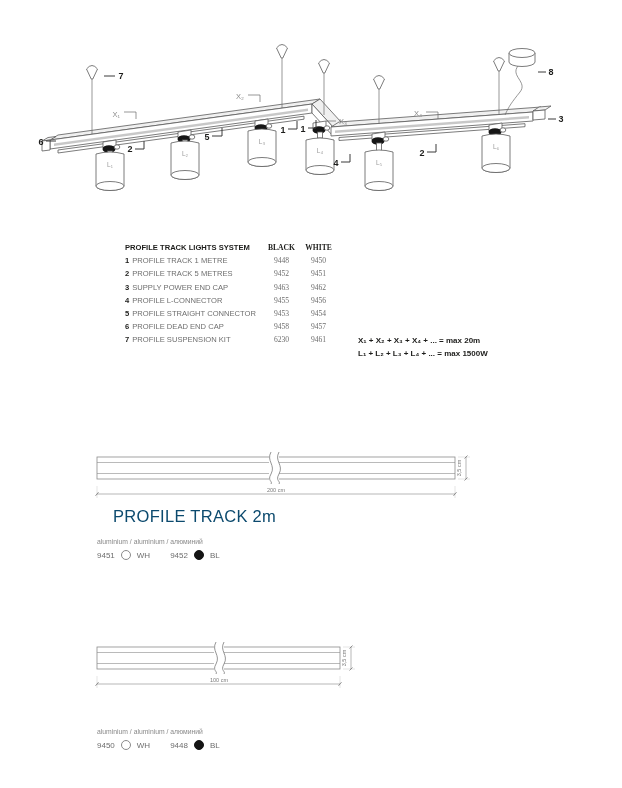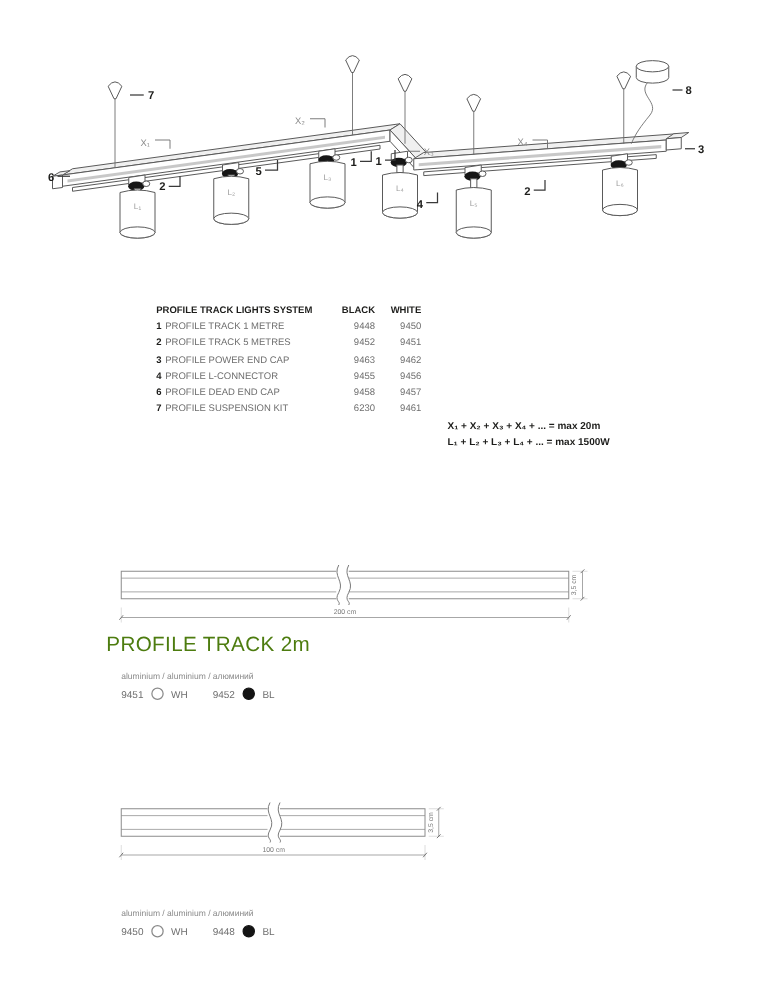--- a/index.html
+++ b/index.html
@@ -16,30 +16,30 @@
   .callout{font:bold 9px "Liberation Sans",sans-serif;fill:#1d1d1b;}
   .xlab{font:7.5px "Liberation Sans",sans-serif;fill:#8c8c8c;}
   .lamplab{font:6.5px "Liberation Sans",sans-serif;fill:#9c9c9c;}
   .dark{fill:#161616;stroke:none;}
 
   
   .parts-table{position:absolute;left:93px;top:241px;font-size:7.6px;line-height:13.2px;margin-left:32px;}
   .trow{display:grid;grid-template-columns:138px 37px 37px;height:13.2px;align-items:center;}
   .trow .name{color:#6e6e6e;white-space:nowrap;}
   .trow .num{color:#1d1d1b;font-weight:bold;margin-right:3px;}
-  .trow .code{color:#6e6e6e;text-align:right;}
+  .trow .code{color:#6e6e6e;text-align:center;font-family:Liberation Serif, serif;}
   .trow.head .name,.trow.head .code{color:#1d1d1b;font-weight:bold;}
 
   
   .formulas{position:absolute;left:358px;top:334px;font-size:8px;font-weight:bold;
             line-height:13px;color:#1d1d1b;}
 
   
   .product{position:absolute;left:85px;width:440px;height:130px;}
-  .p-title{position:absolute;left:0;top:64px;font-size:16.5px;letter-spacing:.3px;color:#4d7c0f;}
+  .p-title{position:absolute;left:28px;top:64px;font-size:16.5px;letter-spacing:.3px;color:#0c4a6e;}
   .p-mat{position:absolute;left:12px;top:95px;font-size:6.8px;color:#8a8a8a;}
   .p-var{position:absolute;left:12px;top:107px;display:flex;align-items:center;gap:6px;
          font-size:8px;color:#6e6e6e;}
   .swatch{display:inline-block;width:10px;height:10px;border-radius:50%;box-sizing:border-box;}
   .swatch[data-fill="white"]{background:#fff;border:1px solid #8a8a8a;}
   .swatch[data-fill="black"]{background:#141414;border:1px solid #141414;}
   .vgap{width:8px;}
   .dimline{stroke:#9a9a9a;stroke-width:.7;}
   .dimtick{stroke:#777;stroke-width:.8;}
   .dimguide{stroke:#c8c8c8;stroke-width:.5;}
@@ -226,28 +226,33 @@
     <span class="name"><span class="num">1</span><span>PROFILE TRACK 1 METRE</span></span>
     <span class="code">9448</span>
     <span class="code">9450</span>
   </div>
   <div class="trow">
     <span class="name"><span class="num">2</span><span>PROFILE TRACK 5 METRES</span></span>
     <span class="code">9452</span>
     <span class="code">9451</span>
   </div>
   <div class="trow">
-    <span class="name"><span class="num">3</span><span>PROFILE POWER END CAP</span></span>
+    <span class="name"><span class="num">3</span><span>SUPPLY POWER END CAP</span></span>
     <span class="code">9463</span>
     <span class="code">9462</span>
   </div>
   <div class="trow">
     <span class="name"><span class="num">4</span><span>PROFILE L-CONNECTOR</span></span>
     <span class="code">9455</span>
     <span class="code">9456</span>
+  </div>
+  <div class="trow">
+    <span class="name"><span class="num">5</span><span>PROFILE STRAIGHT CONNECTOR</span></span>
+    <span class="code">9453</span>
+    <span class="code">9454</span>
   </div>
   <div class="trow">
     <span class="name"><span class="num">6</span><span>PROFILE DEAD END CAP</span></span>
     <span class="code">9458</span>
     <span class="code">9457</span>
   </div>
   <div class="trow">
     <span class="name"><span class="num">7</span><span>PROFILE SUSPENSION KIT</span></span>
     <span class="code">6230</span>
     <span class="code">9461</span>

